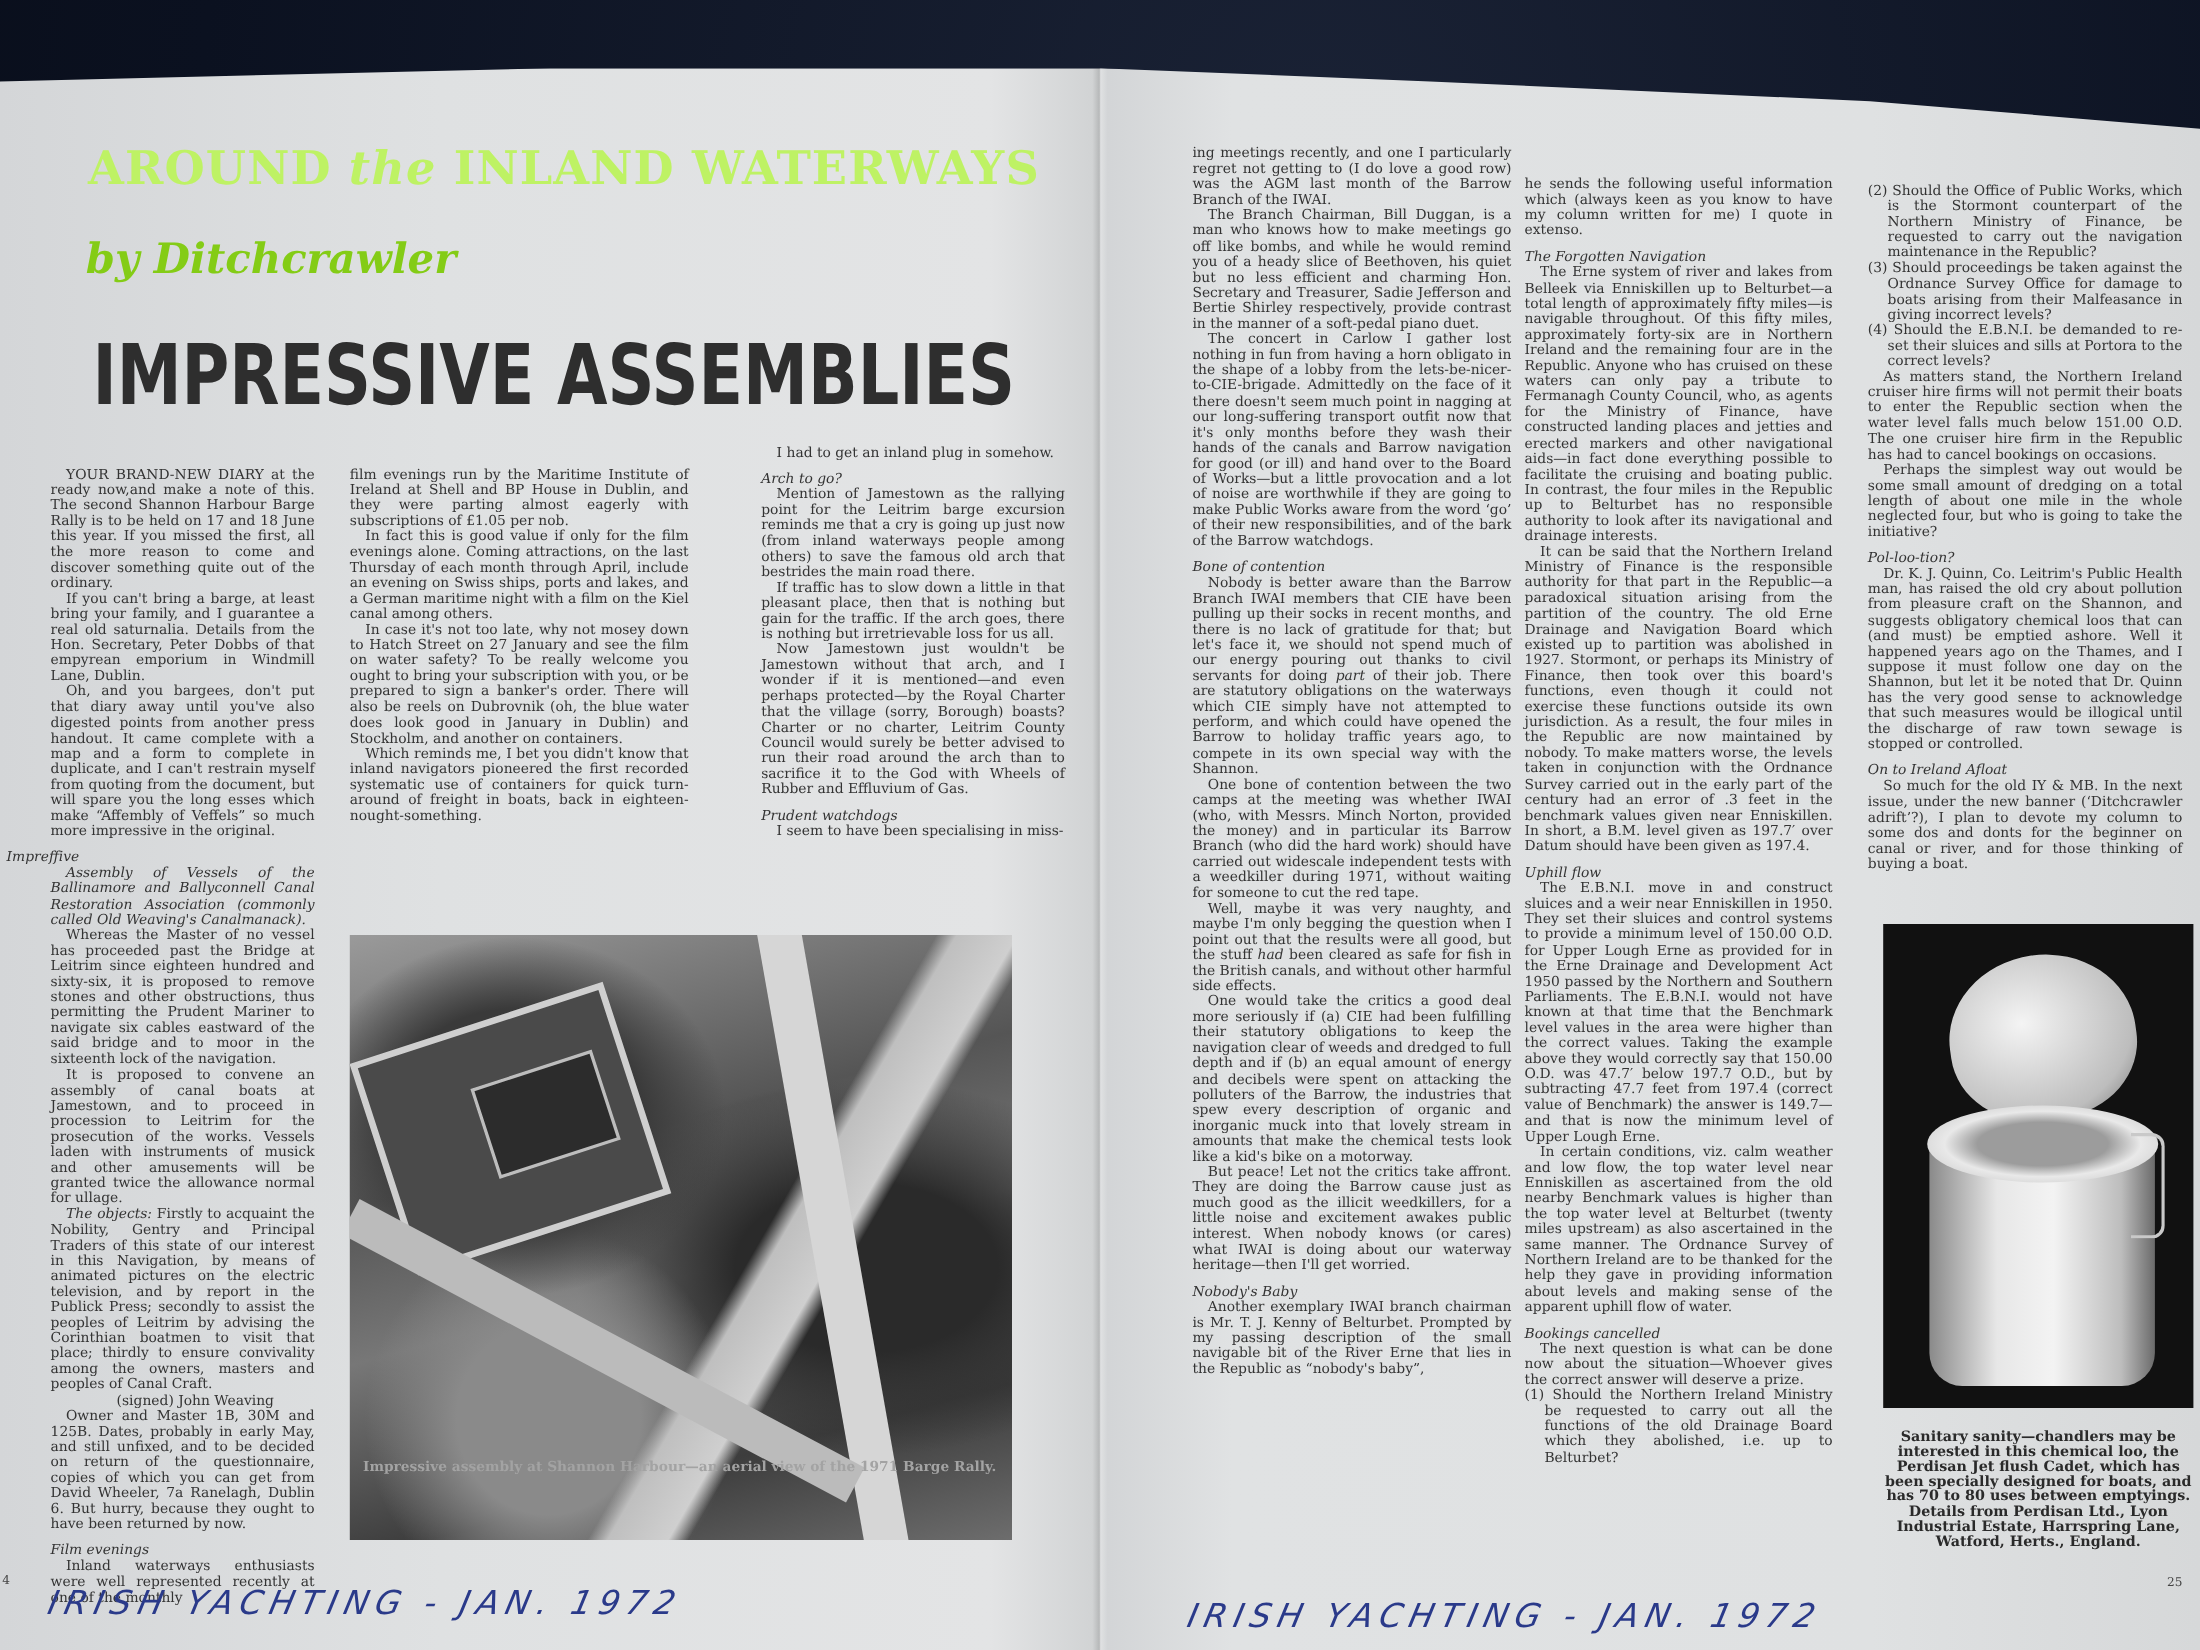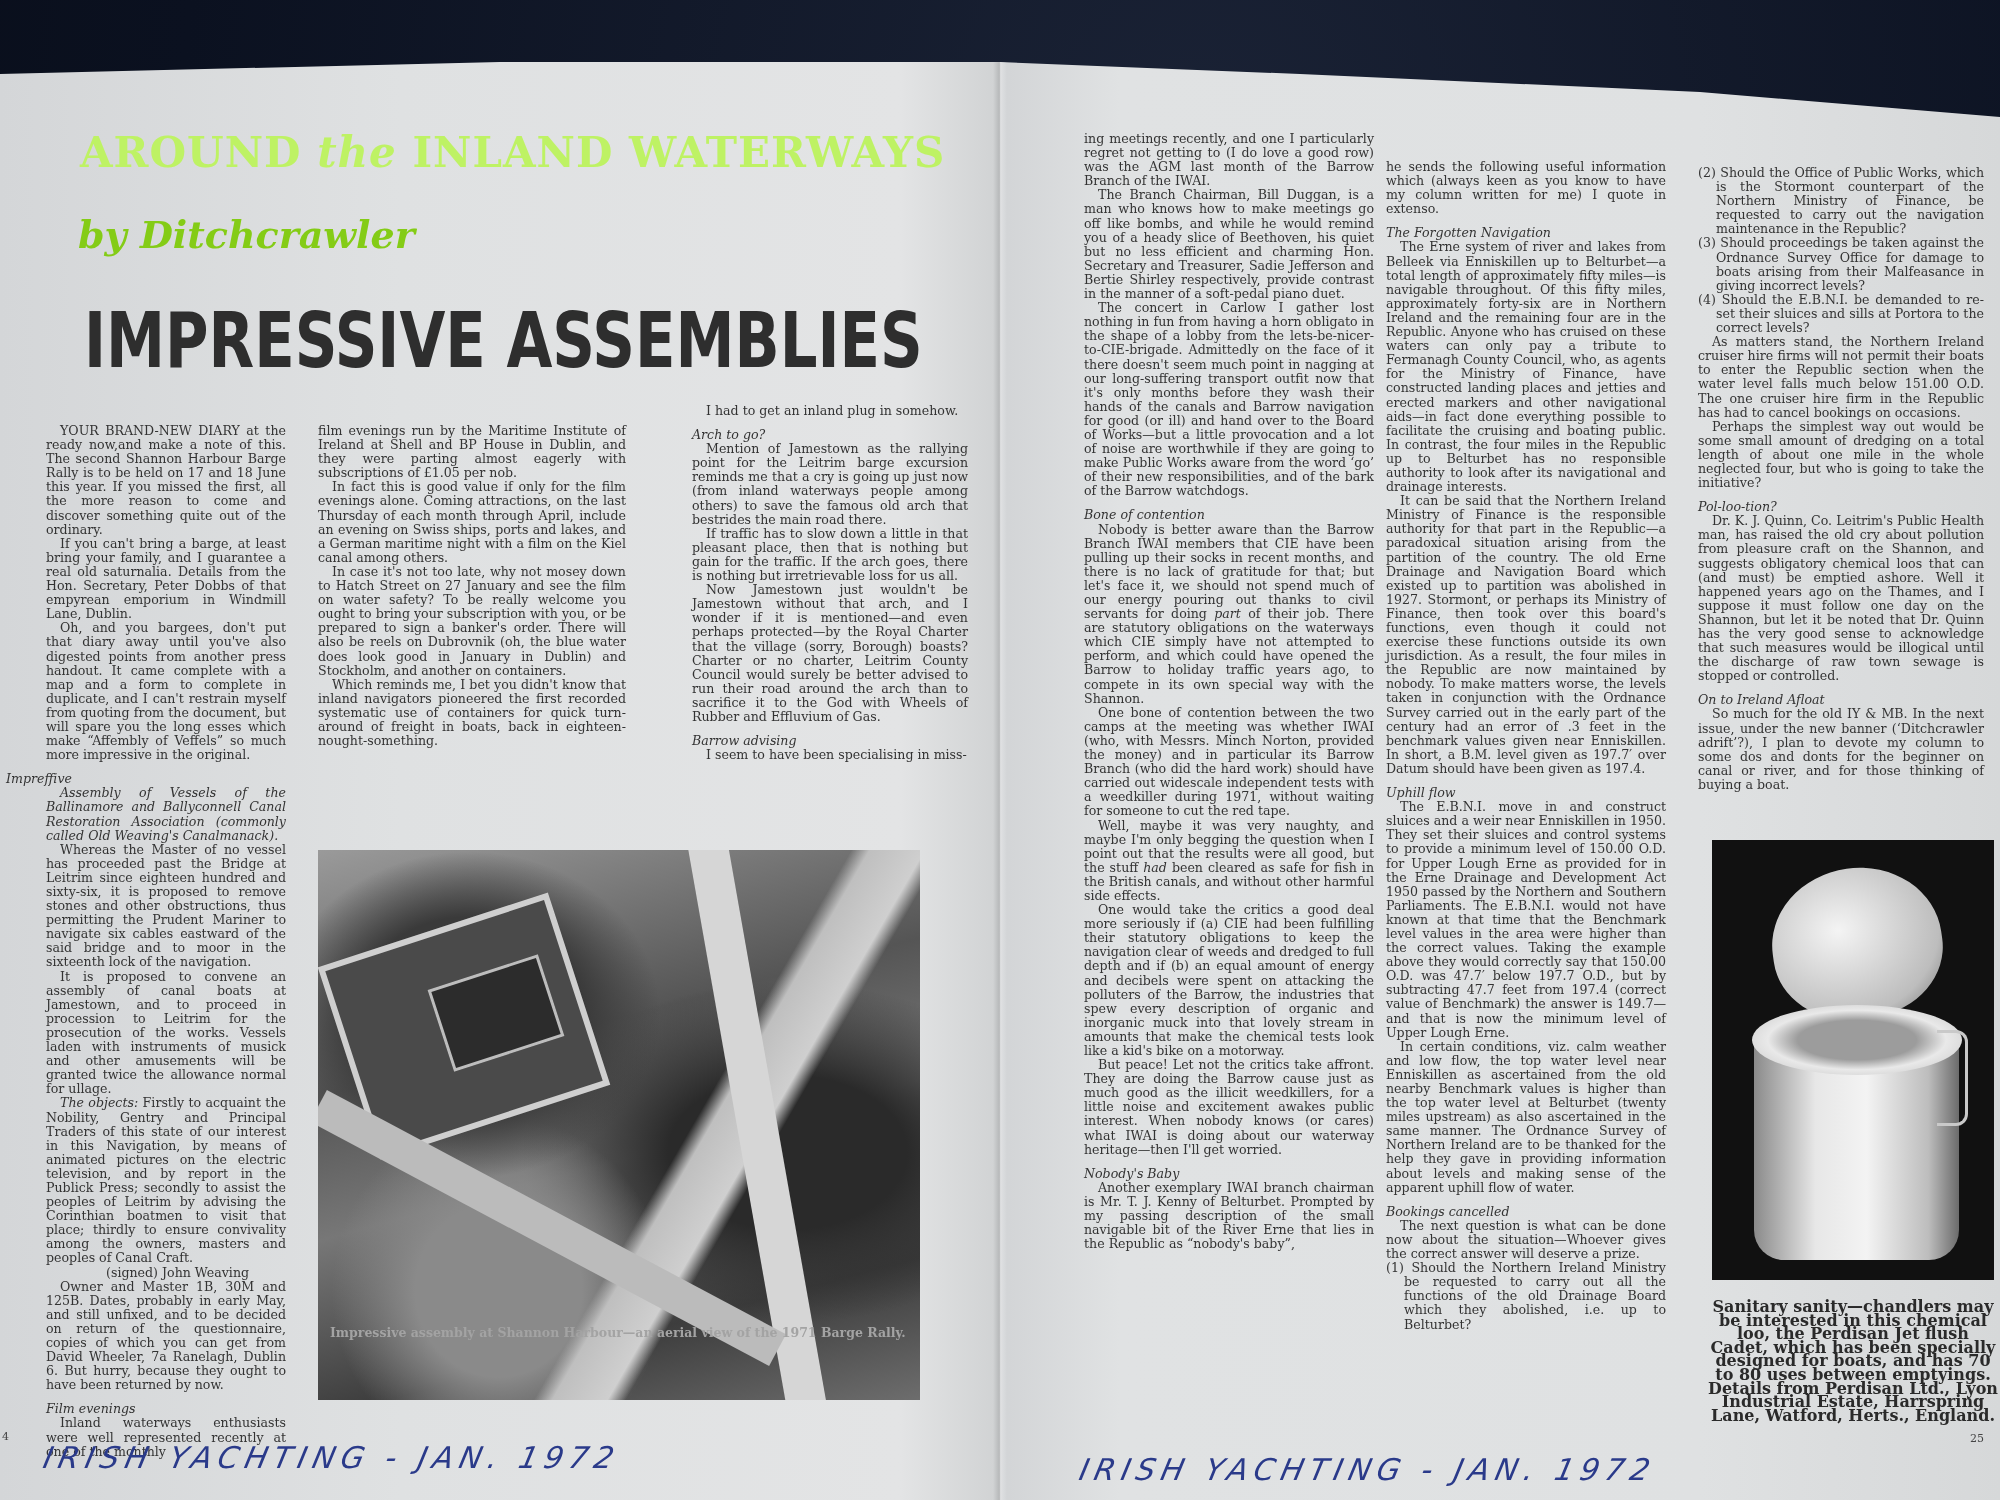--- a/index.html
+++ b/index.html
@@ -108,21 +108,21 @@
     position:absolute; left:225px; top:190px; width:28px; height:90px;
     border:3px solid #c9c9c9; border-left:none; border-radius:0 12px 12px 0;
   }
   .caption-aerial {
     position:absolute; left:330px; top:1325px; width:600px;
     font-family:"DejaVu Serif", serif; font-weight:bold; font-size:12.5px; color:#a3a3a3;
     white-space:nowrap;
   }
   .caption-toilet {
     position:absolute; left:1708px; top:1300px; width:290px; text-align:center;
-    font-family:"DejaVu Serif", serif; font-weight:bold; font-size:16px; line-height:13.6px; color:#2a2a2a;
+    font-family:"DejaVu Serif", serif; font-weight:bold; font-size:13px; line-height:13.6px; color:#2a2a2a;
   }
   .page-num { position:absolute; font-size:11px; color:#444; }
   .handwriting {
     position:absolute; font-family:"DejaVu Sans", sans-serif; font-style:italic;
     font-size:30px; letter-spacing:6px; color:#2a3a8a; transform: skewX(-12deg);
     white-space:nowrap;
   }
 </style>
 </head>
 <body>
@@ -160,21 +160,21 @@
   <p>In case it's not too late, why not mosey down to Hatch Street on 27 January and see the film on water safety? To be really welcome you ought to bring your subscription with you, or be prepared to sign a banker's order. There will also be reels on Dubrovnik (oh, the blue water does look good in January in Dublin) and Stockholm, and another on containers.</p>
   <p>Which reminds me, I bet you didn't know that inland navigators pioneered the first recorded systematic use of containers for quick turn-around of freight in boats, back in eighteen-nought-something.</p>
 </div>
 
 <div class="col" style="left:660px; top:404px; width:276px;margin-left:32px;">
   <p>I had to get an inland plug in somehow.</p>
   <p class="sub">Arch to go?</p>
   <p>Mention of Jamestown as the rallying point for the Leitrim barge excursion reminds me that a cry is going up just now (from inland waterways people among others) to save the famous old arch that bestrides the main road there.</p>
   <p>If traffic has to slow down a little in that pleasant place, then that is nothing but gain for the traffic. If the arch goes, there is nothing but irretrievable loss for us all.</p>
   <p>Now Jamestown just wouldn't be Jamestown without that arch, and I wonder if it is mentioned—and even perhaps protected—by the Royal Charter that the village (sorry, Borough) boasts? Charter or no charter, Leitrim County Council would surely be better advised to run their road around the arch than to sacrifice it to the God with Wheels of Rubber and Effluvium of Gas.</p>
-  <p class="sub">Barrow advising</p>
+  <p class="sub">Prudent watchdogs</p>
   <p>I seem to have been specialising in miss-</p>
 </div>
 
 <div class="photo photo-aerial">
   <div class="field"></div>
   <div class="field2"></div>
   <div class="canal"></div>
   <div class="road"></div>
 </div>
 <div class="caption-aerial">Impressive assembly at Shannon Harbour—an aerial view of the 1971 Barge Rally.</div>

